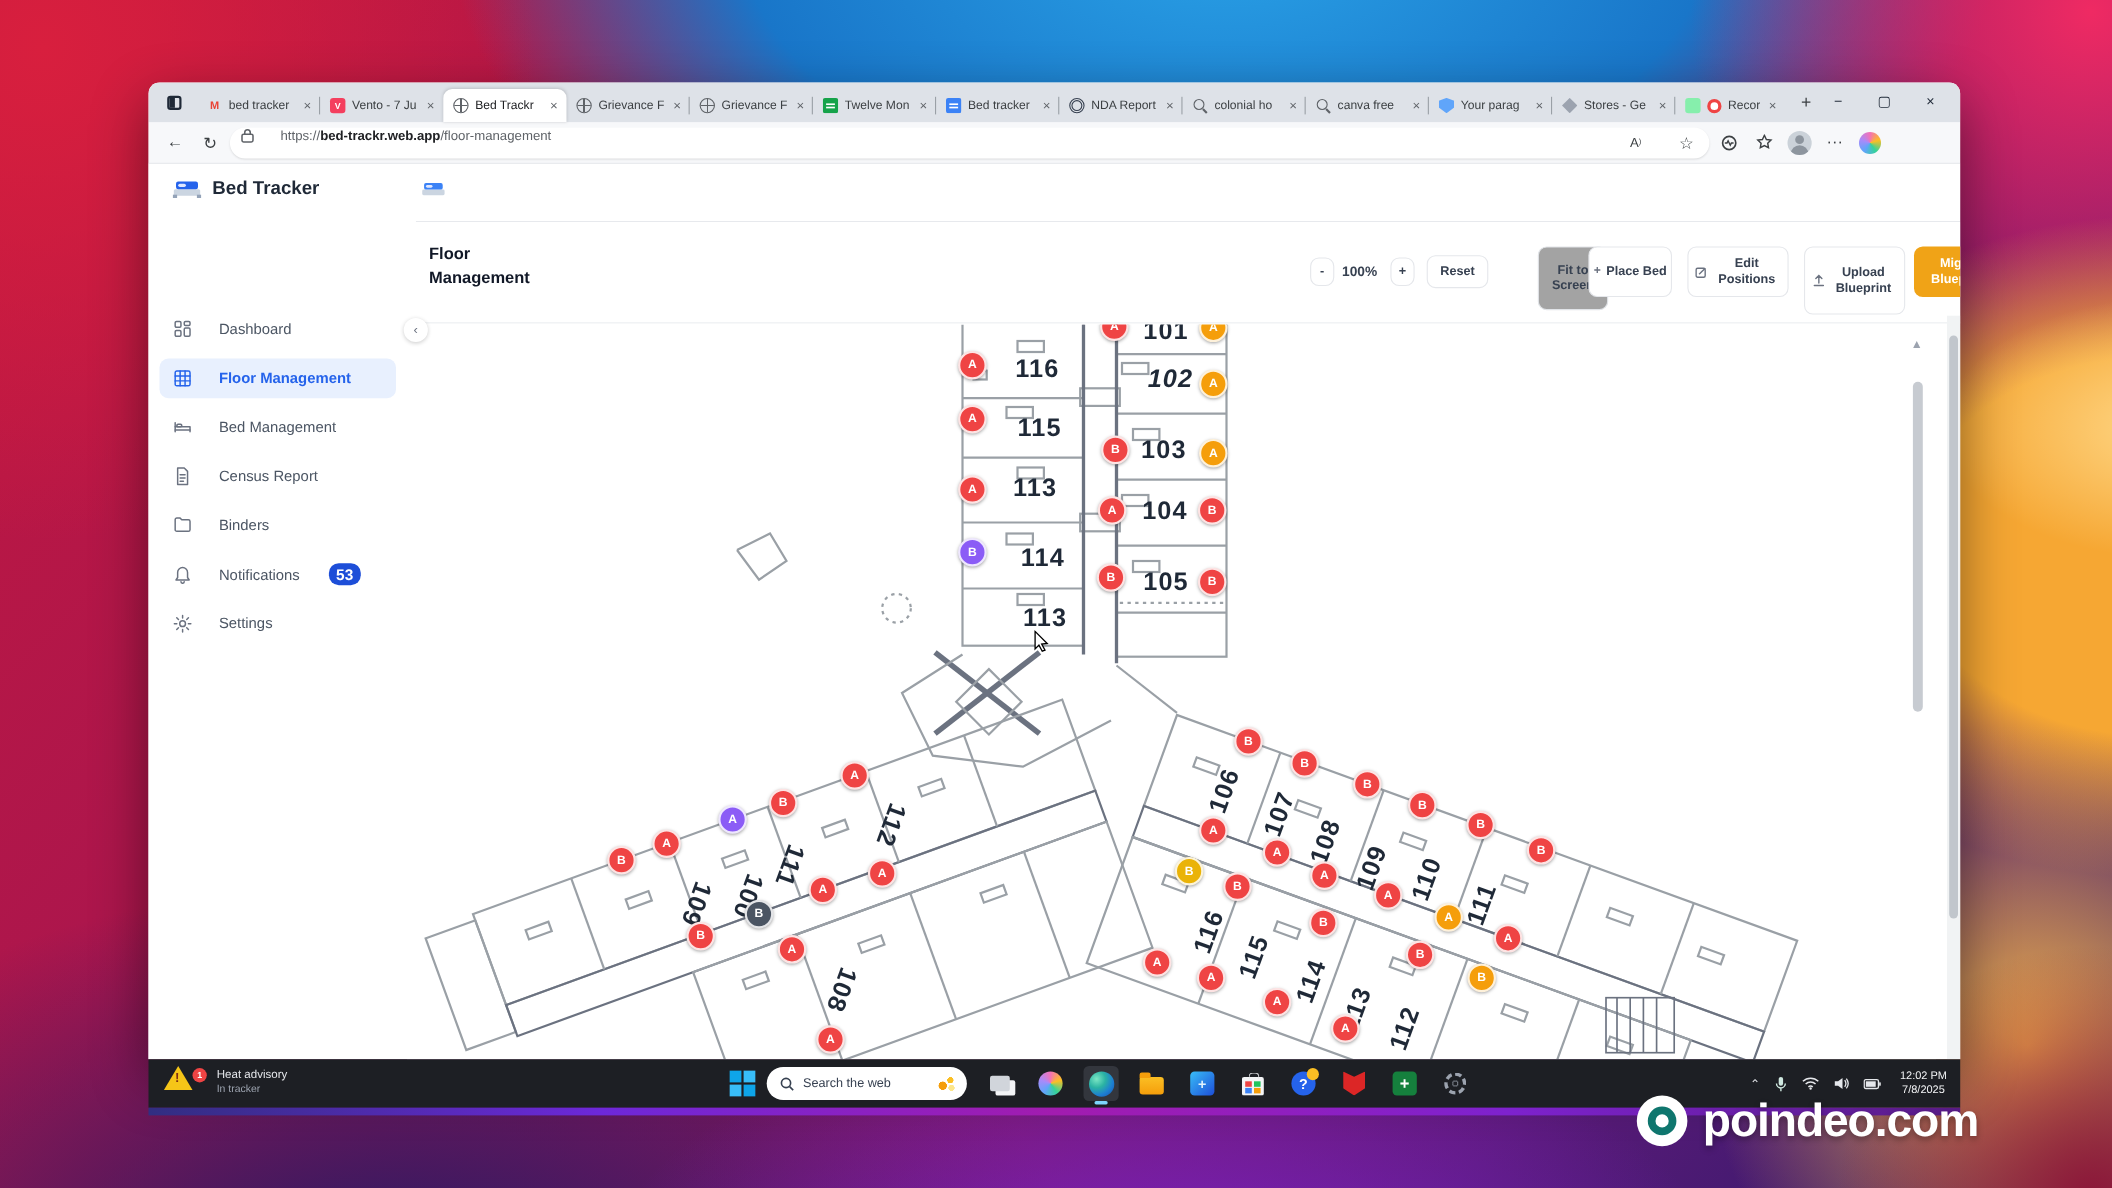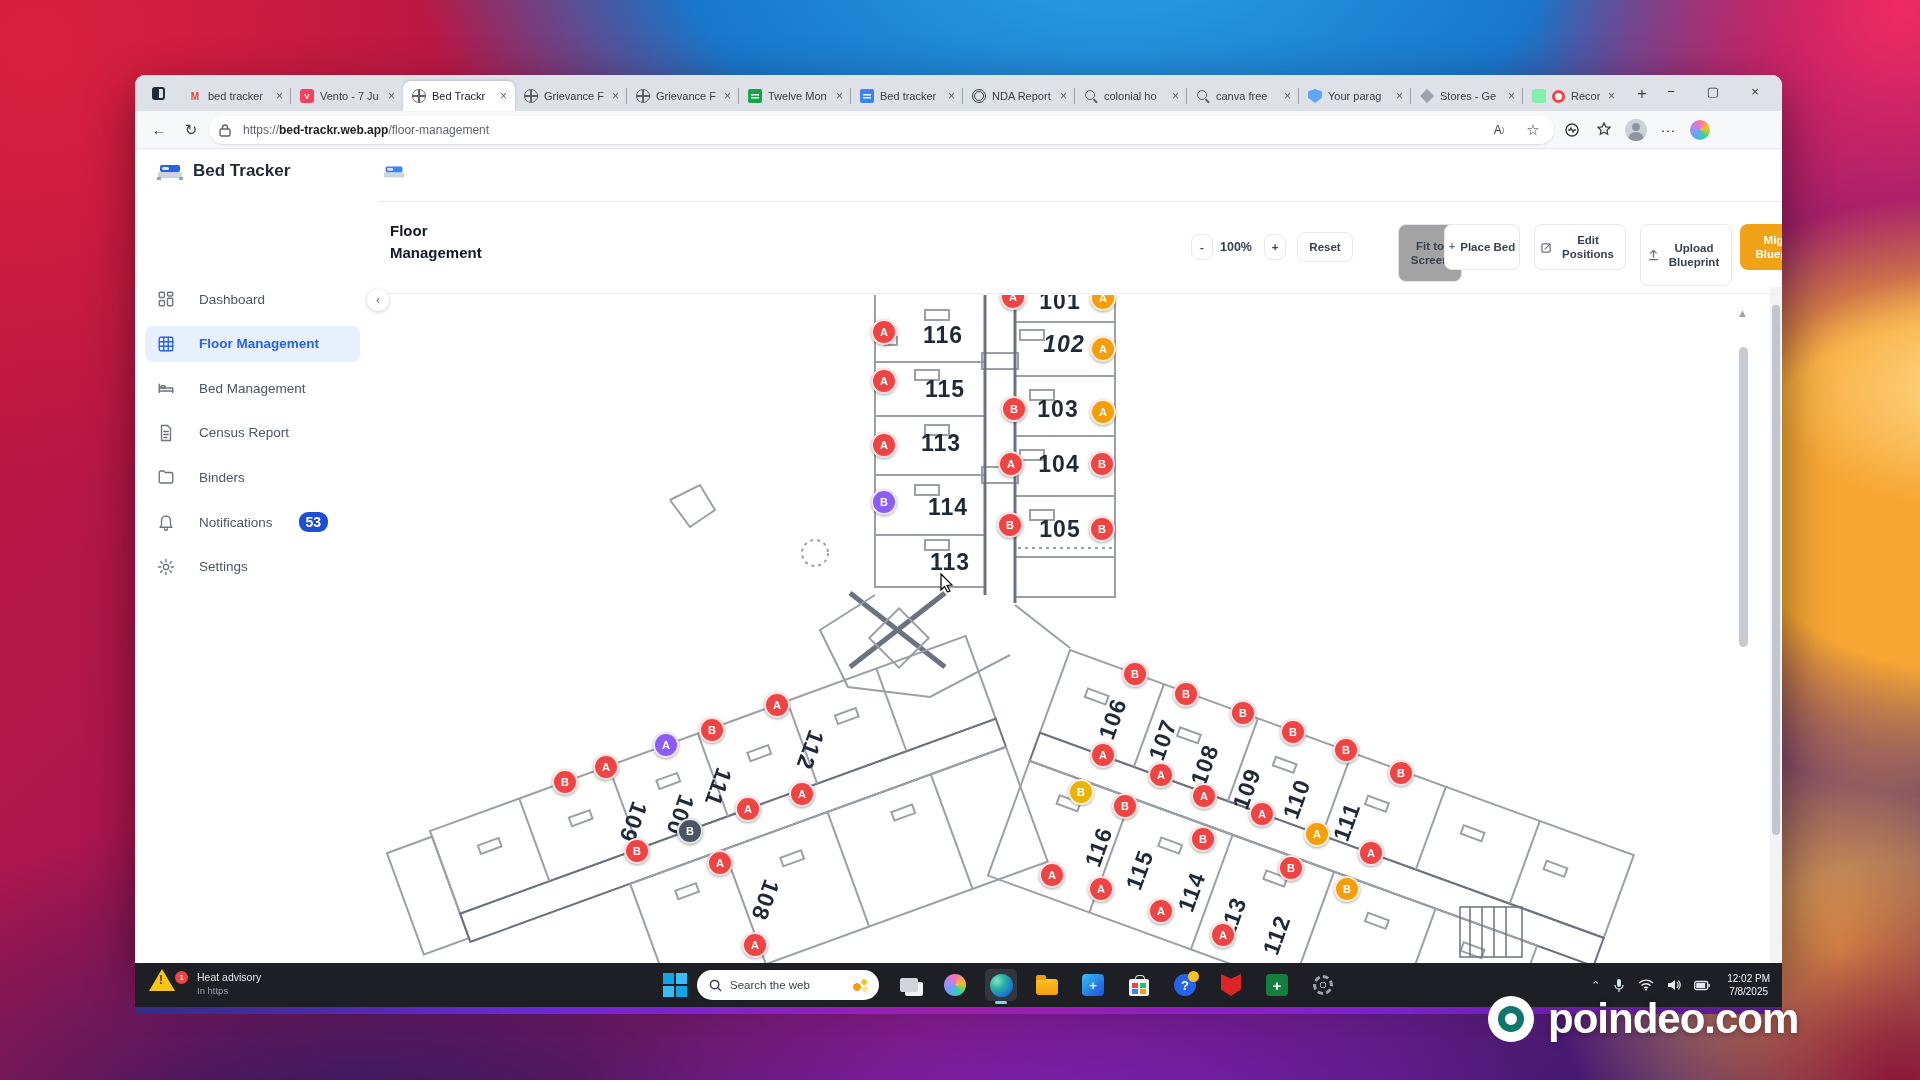--- a/index.html
+++ b/index.html
@@ -49,21 +49,21 @@
   .fav-diamond { background:#9ca3af; clip-path:polygon(50% 0,100% 50%,50% 100%,0 50%); }
   .fav-record { background:#86efac; border-radius:3px; }
   .fav-recdot { border:3.5px solid #ef4444; border-radius:50%; background:#fff; width:13px; height:13px; }
   .new-tab-btn { width:26px; height:26px; margin:0 0 4px 6px; display:flex; align-items:center; justify-content:center; font-size:16px; color:#3c4043; }
   .win-controls { position:absolute; right:6px; top:0; height:32px; display:flex; }
   .win-btn { width:42px; display:flex; align-items:center; justify-content:center; color:#1f2937; font-size:13px; }
 
   .navbar { height:38px; background:#f7f8fa; border-bottom:1px solid #e3e5e8; display:flex; align-items:center; padding:0 10px; gap:4px; }
   .nav-icon { width:28px; height:28px; display:flex; align-items:center; justify-content:center; color:#3c4043; font-size:15px; flex:none; }
   .omnibox { flex:1; max-width:1345px; height:28px; background:#fff; border-radius:14px; box-shadow:0 1px 2px rgba(0,0,0,.12);
-             display:flex; align-items:center; padding:0 10px; gap:12px; }
+             display:flex; align-items:flex-start; padding:0 10px; gap:24px; }
   .omnibox .url { flex:1; font-size:12px; color:#5f6368; }
   .omnibox .url b { color:#202124; font-weight:700; }
   .avatar { width:22px; height:22px; border-radius:50%; background:#cbd2d9; position:relative; overflow:hidden; }
   .avatar::before { content:""; position:absolute; left:7px; top:4px; width:8px; height:8px; border-radius:50%; background:#8d959e; }
   .avatar::after { content:""; position:absolute; left:3px; top:13px; width:16px; height:10px; border-radius:8px 8px 0 0; background:#8d959e; }
   .copilot { width:20px; height:20px; border-radius:50%; background:conic-gradient(#f472b6,#fbbf24,#34d399,#60a5fa,#a78bfa,#f472b6); }
 
   
   .app { position:relative; height:calc(888px - 74px); background:#fff; }
   .app-header { position:absolute; left:0; top:0; width:100%; height:52px; background:#fff; }
@@ -594,21 +594,21 @@
   </div>
 
   <div class="taskbar">
     <div class="weather">
       <div style="position:relative;width:40px;height:30px">
         <div class="tri"></div>
         <div class="tri-badge">1</div>
       </div>
       <div class="weather-text">
         <div>Heat advisory</div>
-        <div class="sub">In https</div>
+        <div class="sub">In tracker</div>
       </div>
     </div>
     <div class="start"></div>
     <div class="tb-search">
       <svg width="13" height="13" viewBox="0 0 14 14">
           <circle cx="6" cy="6" r="4.5" fill="none" stroke="#374151" stroke-width="1.6"></circle>
           <line x1="9.5" y1="9.5" x2="13" y2="13" stroke="#374151" stroke-width="1.6"></line>
         </svg>
       <div class="ph">Search the web</div>
       <div class="spark"></div>

